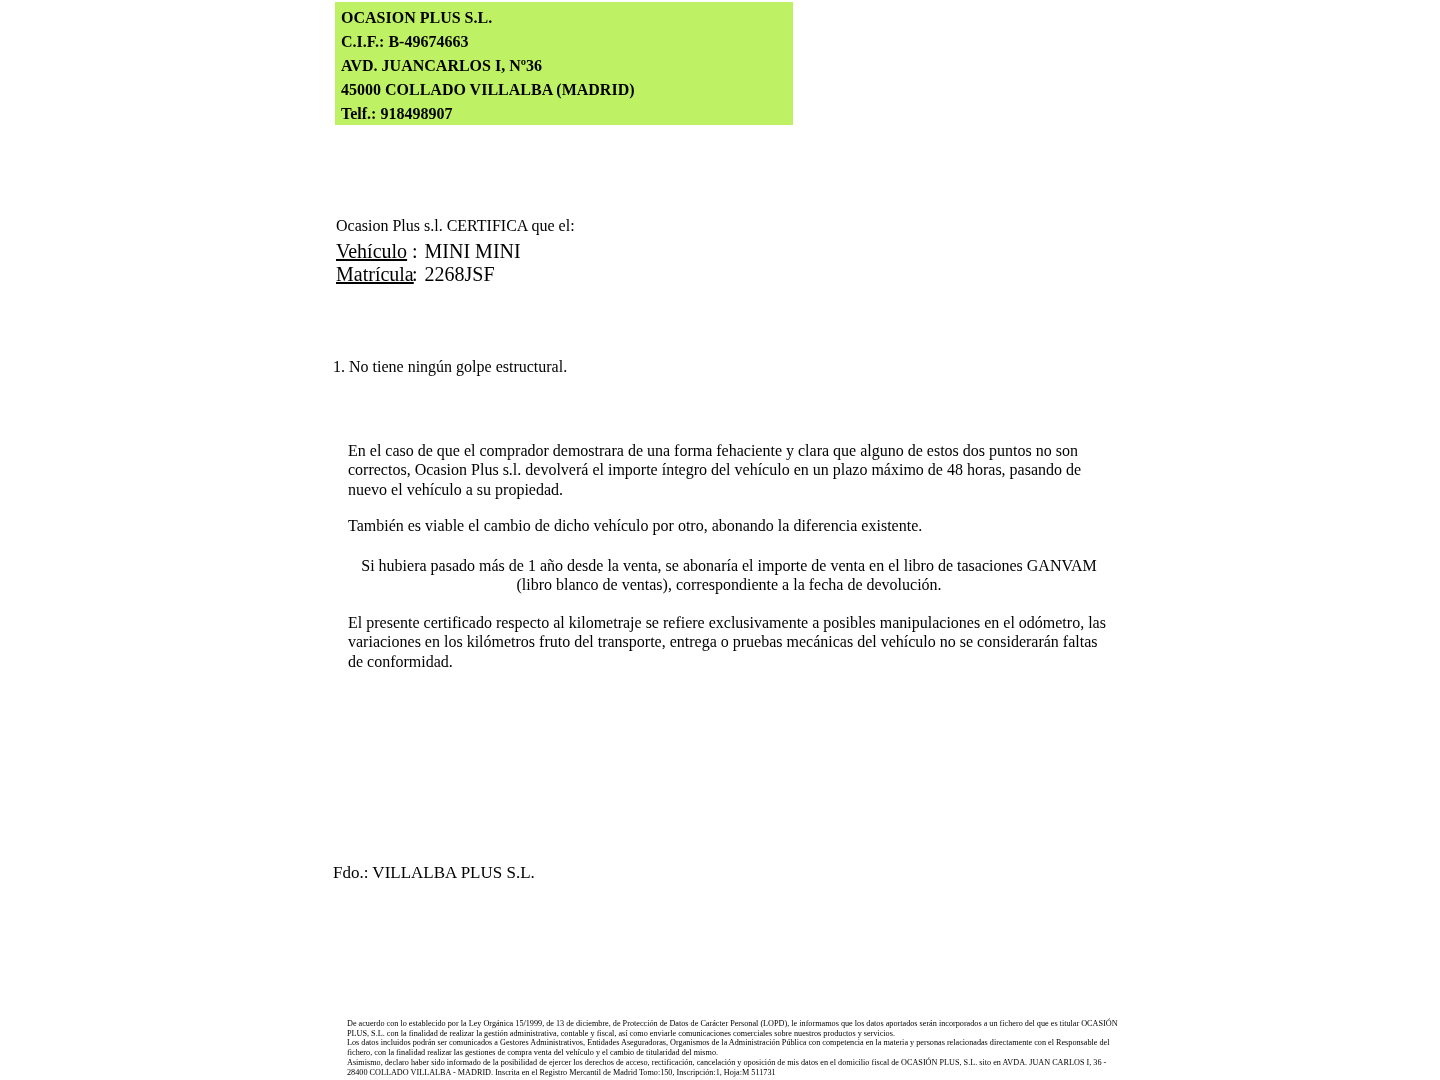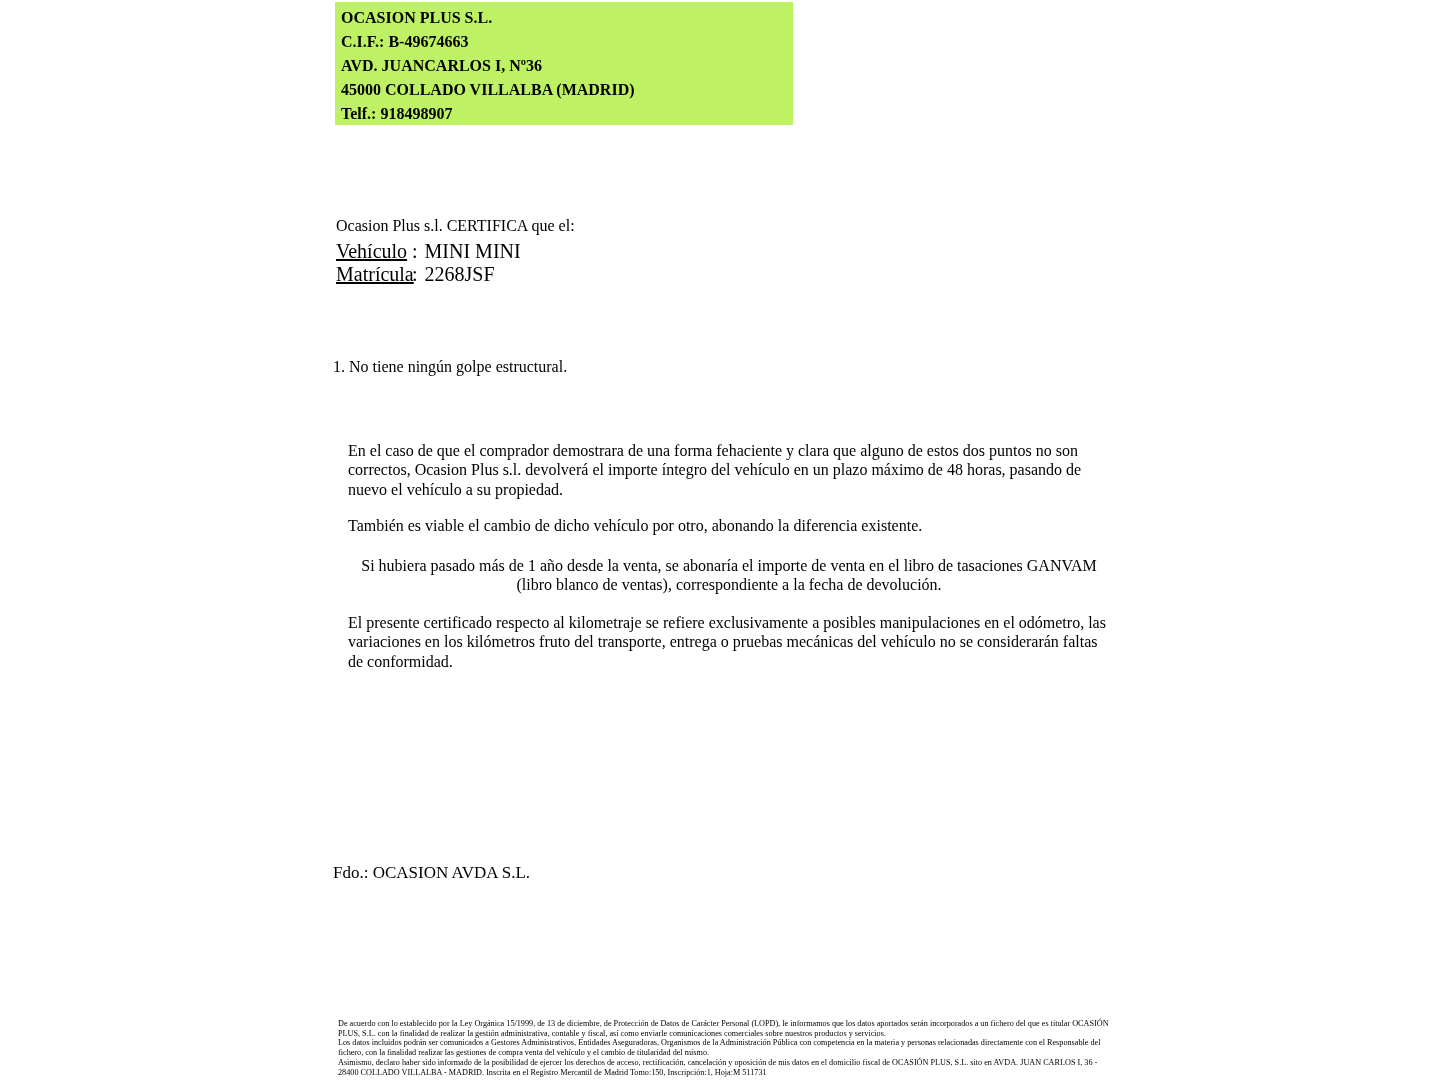--- a/index.html
+++ b/index.html
@@ -83,21 +83,21 @@
   
   .signature {
     position: absolute;
     left: 333px; top: 863px;
     font-size: 17px;
     white-space: nowrap;
   }
   
   .legal {
     position: absolute;
-    left: 338px; top: 1019px;
+    left: 347px; top: 1019px;
     width: 772px;
     font-size: 8.2px;
     line-height: 9.7px;
   }
   .legal p { margin: 0; }
 </style>
 </head>
 <body>
 
 <div class="page">
@@ -121,21 +121,21 @@
     <span class="flabel">Matrícula</span><span class="fsep">:</span><span class="fvalue">2268JSF</span>
   </div>
 
   <div class="point p1">1. No tiene ningún golpe estructural.</div>
 
   <div class="para pa">En el caso de que el comprador demostrara de una forma fehaciente y clara que alguno de estos dos puntos no son correctos, Ocasion Plus s.l. devolverá el importe íntegro del vehículo en un plazo máximo de 48 horas, pasando de nuevo el vehículo a su propiedad.</div>
   <div class="para pb">También es viable el cambio de dicho vehículo por otro, abonando la diferencia existente.</div>
   <div class="para pc">Si hubiera pasado más de 1 año desde la venta, se abonaría el importe de venta en el libro de tasaciones GANVAM (libro blanco de ventas), correspondiente a la fecha de devolución.</div>
   <div class="para pd">El presente certificado respecto al kilometraje se refiere exclusivamente a posibles manipulaciones en el odómetro, las variaciones en los kilómetros fruto del transporte, entrega o pruebas mecánicas del vehículo no se considerarán faltas de conformidad.</div>
 
-  <div class="signature">Fdo.: OCASION AVDA S.L.</div>
+  <div class="signature">Fdo.: VILLALBA PLUS S.L.</div>
 
   <div class="legal">
     <p>De acuerdo con lo establecido por la Ley Orgánica 15/1999, de 13 de diciembre, de Protección de Datos de Carácter Personal (LOPD), le informamos que los datos aportados serán incorporados a un fichero del que es titular OCASIÓN PLUS, S.L. con la finalidad de realizar la gestión administrativa, contable y fiscal, así como enviarle comunicaciones comerciales sobre nuestros productos y servicios.</p>
     <p>Los datos incluidos podrán ser comunicados a Gestores Administrativos, Entidades Aseguradoras, Organismos de la Administración Pública con competencia en la materia y personas relacionadas directamente con el Responsable del fichero, con la finalidad realizar las gestiones de compra venta del vehículo y el cambio de titularidad del mismo.</p>
     <p>Asimismo, declaro haber sido informado de la posibilidad de ejercer los derechos de acceso, rectificación, cancelación y oposición de mis datos en el domicilio fiscal de OCASIÓN PLUS, S.L. sito en AVDA. JUAN CARLOS I, 36 - 28400 COLLADO VILLALBA - MADRID. Inscrita en el Registro Mercantil de Madrid Tomo:150, Inscripción:1, Hoja:M 511731</p>
   </div>
 
 </div>
 
 </body></html>

